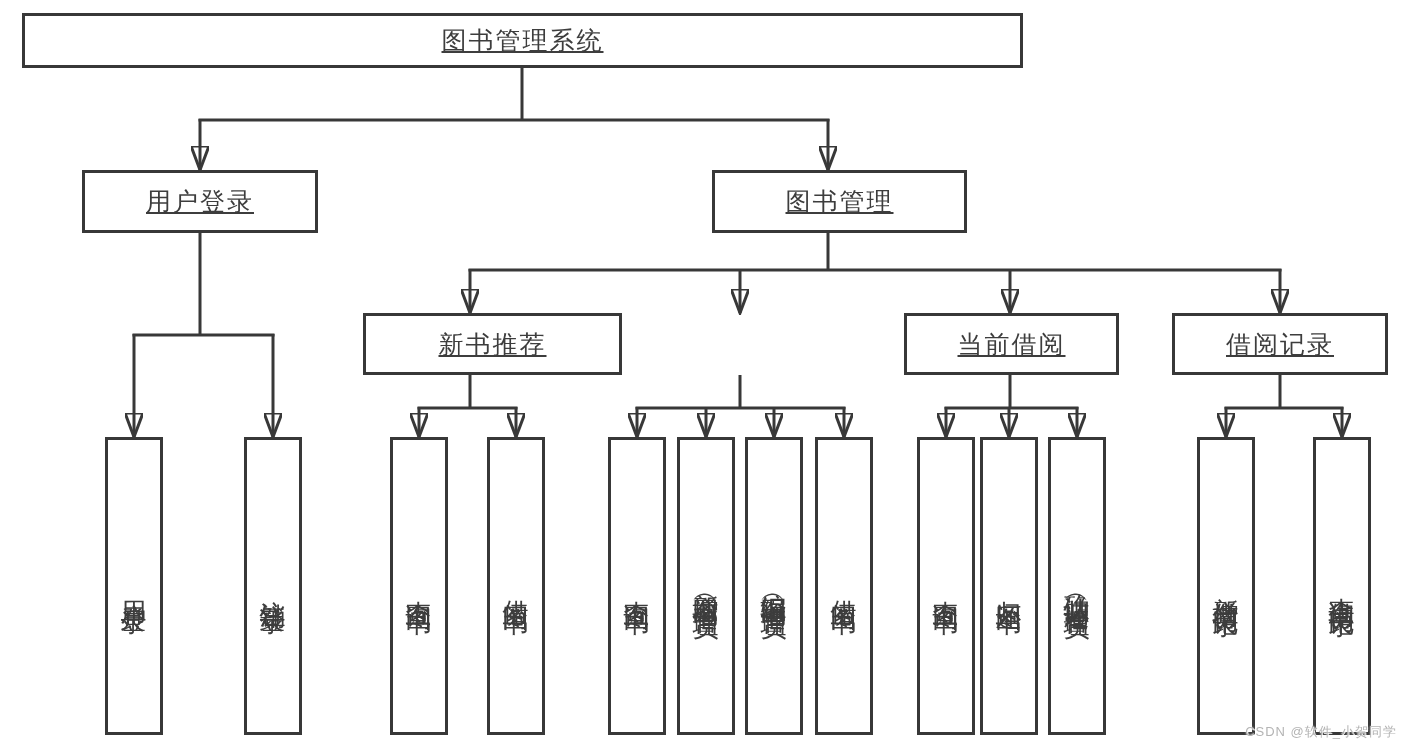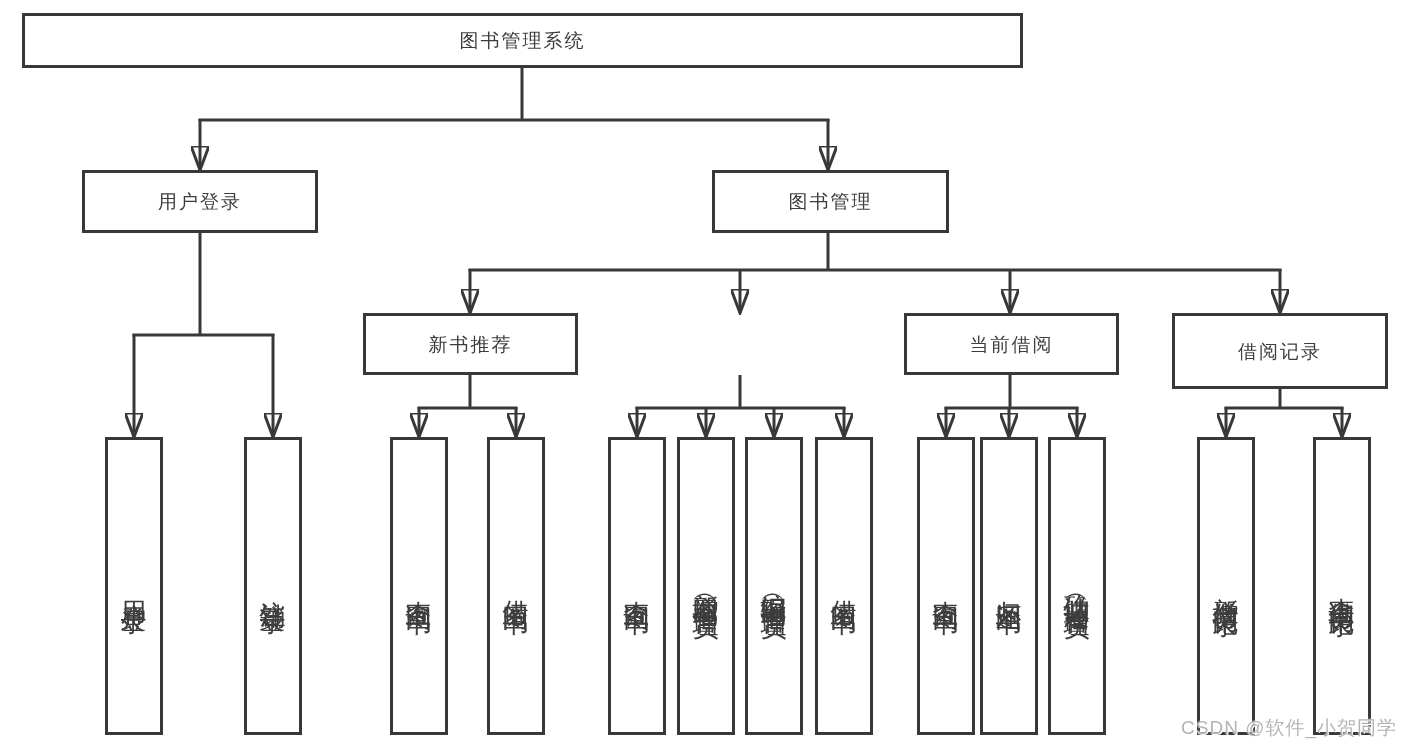--- a/index.html
+++ b/index.html
@@ -31,39 +31,40 @@
   .node {
     position: absolute;
     background: var(--box-bg);
     border: 3px solid var(--line);
     color: var(--text);
     display: flex;
     align-items: center;
     justify-content: center;
   }
   .hbox span {
-    font-size: 19px;
+    font-size: 25px;
     letter-spacing: 2px;
     white-space: nowrap;
     line-height: 1;
+    text-decoration: underline;
   }
   .root-box { left: 22px; top: 13px; width: 1001px; height: 55px; }
   .vbox { top: 437px; width: 58px; height: 298px; }
   .vtext {
     writing-mode: vertical-rl;
     text-orientation: mixed;
     font-size: 26px;
     letter-spacing: 3px;
     line-height: 1;
     white-space: nowrap;
   }
   .watermark {
     position: absolute;
     right: 8px; bottom: 6px;
-    font-size: 19px;
+    font-size: 13px;
     color: var(--watermark);
     letter-spacing: 1px;
     text-shadow: 0 0 2px #ffffff, 1px 1px 0 #ffffff;
     white-space: nowrap;
   }
 </style>
 </head>
 <body>
 
 <div class="canvas">
@@ -112,31 +113,31 @@
     <line x1="1342" y1="407" x2="1342" y2="437" marker-end="url(#arr)"></line>
   </svg>
 
   <div class="node hbox root-box">
     <span>图书管理系统</span>
   </div>
 
   <div class="node hbox" style="left:82px; top:170px; width:236px; height:63px;">
     <span>用户登录</span>
   </div>
-  <div class="node hbox" style="left:712px; top:170px; width:237px; height:63px;">
+  <div class="node hbox" style="left:712px; top:170px; width:255px; height:63px;">
     <span>图书管理</span>
   </div>
 
-  <div class="node hbox" style="left:363px; top:313px; width:215px; height:62px;">
+  <div class="node hbox" style="left:363px; top:313px; width:259px; height:62px;">
     <span>新书推荐</span>
   </div>
   <div class="node hbox" style="left:904px; top:313px; width:215px; height:62px;justify-content:center;">
     <span>当前借阅</span>
   </div>
-  <div class="node hbox" style="left:1172px; top:313px; width:216px; height:76px;">
+  <div class="node hbox" style="left:1172px; top:313px; width:216px; height:62px;">
     <span>借阅记录</span>
   </div>
 
   <div class="node vbox" style="left:105px;">
     <span class="vtext">用户登录</span>
   </div>
   <div class="node vbox" style="left:244px;">
     <span class="vtext">注销登录</span>
   </div>
   <div class="node vbox" style="left:390px;">

